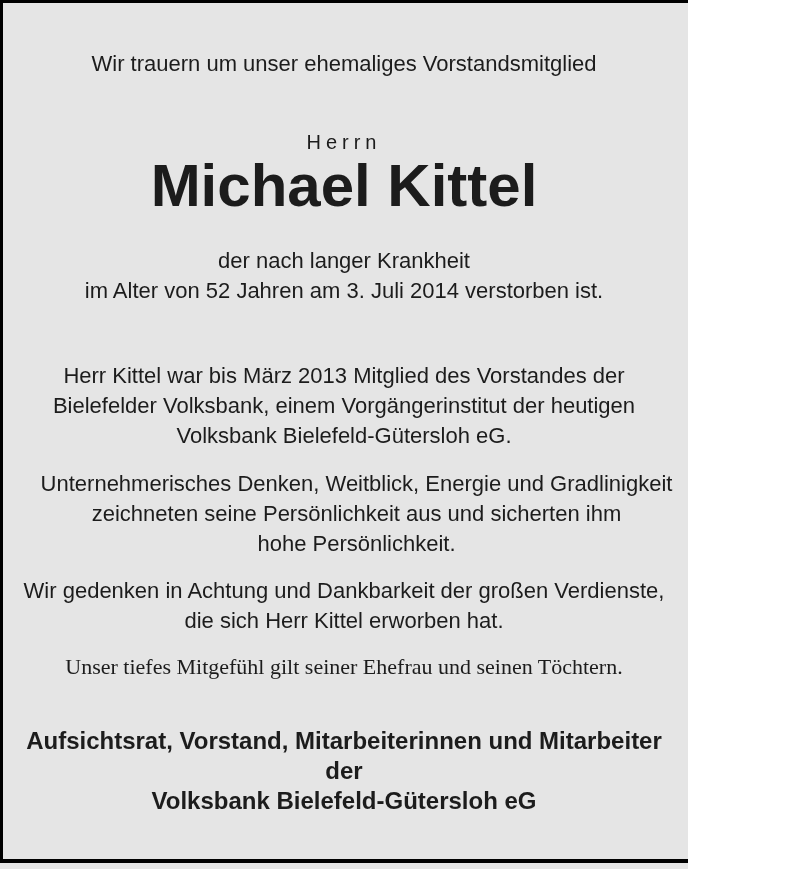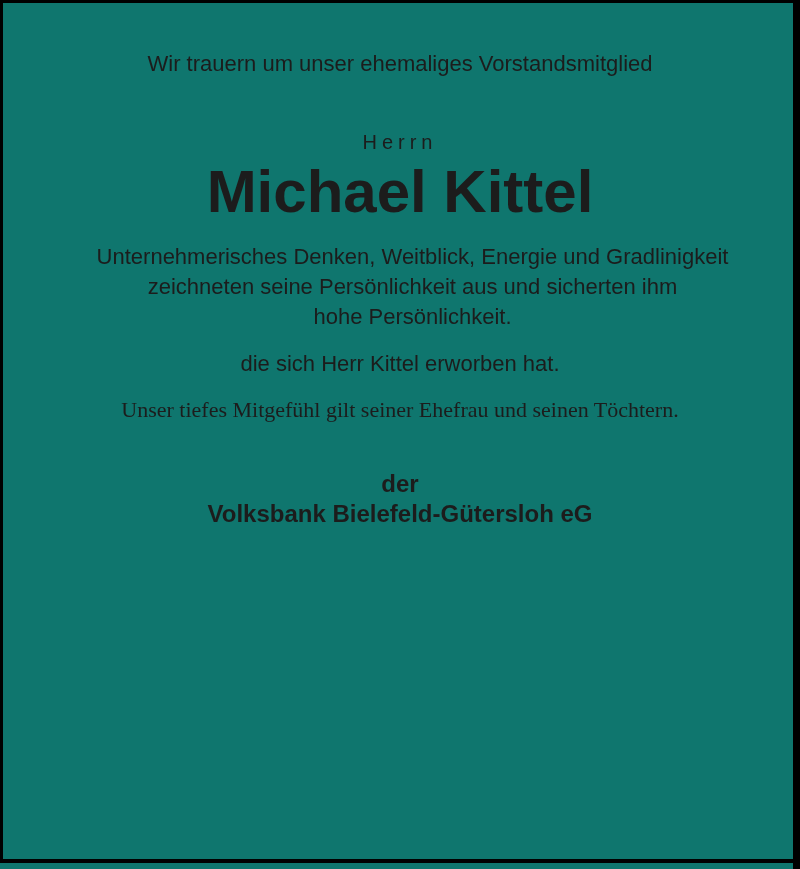--- a/index.html
+++ b/index.html
@@ -2,23 +2,23 @@
 <html><head>
 <meta charset="utf-8">
 <style>
   html, body {
     margin: 0;
     padding: 0;
     background: #ffffff;
   }
   .sheet {
     position: relative;
-    width: 800px;
+    width: 688px;
     height: 869px;
-    background: #0f766e;
+    background: #e5e5e5;
     font-family: "Liberation Sans", sans-serif;
     color: #1c1c1c;
     overflow: hidden;
   }
   
   .frame-top    { position: absolute; left: 0; top: 0; width: 800px; height: 3px; background: #000; }
   .frame-left   { position: absolute; left: 0; top: 0; width: 3px; height: 863px; background: #000; }
   .frame-right  { position: absolute; left: 793px; top: 0; width: 7px; height: 869px; background: #000; }
   .frame-bottom { position: absolute; left: 0; top: 859px; width: 800px; height: 4px; background: #000; }
 
@@ -37,21 +37,20 @@
     font-size: 22px;
     line-height: 28px;
   }
   .salutation {
     margin-top: 52px;
     font-size: 20px;
     line-height: 24px;
     letter-spacing: 5px;
   }
   .deceased-name {
-    margin-top: 6px;
     font-size: 60px;
     line-height: 64px;
     font-weight: 600;
   }
   .death-notice {
     margin-top: 28px;
     font-size: 22px;
     line-height: 30px;
   }
   .tribute-1 { margin-top: 55px; font-size: 22px; line-height: 30px; }
@@ -81,33 +80,44 @@
   <div class="frame-bottom"></div>
 
   <div class="content">
 
     <div class="intro line">Wir trauern um unser ehemaliges Vorstandsmitglied</div>
 
     <div class="salutation line">Herrn</div>
 
     <div class="deceased-name line">Michael Kittel</div>
 
+    <div class="death-notice">
+      <div class="line">der nach langer Krankheit</div>
+      <div class="line">im Alter von 52 Jahren am 3. Juli 2014 verstorben ist.</div>
+    </div>
 
+    <div class="tribute-1">
+      <div class="line">Herr Kittel war bis März 2013 Mitglied des Vorstandes der</div>
+      <div class="line">Bielefelder Volksbank, einem Vorgängerinstitut der heutigen</div>
+      <div class="line">Volksbank Bielefeld-Gütersloh eG.</div>
+    </div>
 
     <div class="tribute-2">
       <div class="line">Unternehmerisches Denken, Weitblick, Energie und Gradlinigkeit</div>
       <div class="line">zeichneten seine Persönlichkeit aus und sicherten ihm</div>
       <div class="line">hohe Persönlichkeit.</div>
     </div>
 
     <div class="tribute-3">
+      <div class="line">Wir gedenken in Achtung und Dankbarkeit der großen Verdienste,</div>
       <div class="line">die sich Herr Kittel erworben hat.</div>
     </div>
 
     <div class="condolence line">Unser tiefes Mitgefühl gilt seiner Ehefrau und seinen Töchtern.</div>
 
     <div class="signature">
+      <div class="line">Aufsichtsrat, Vorstand, Mitarbeiterinnen und Mitarbeiter</div>
       <div class="line">der</div>
       <div class="line">Volksbank Bielefeld-Gütersloh eG</div>
     </div>
 
   </div>
 </div>
 
 </body></html>

